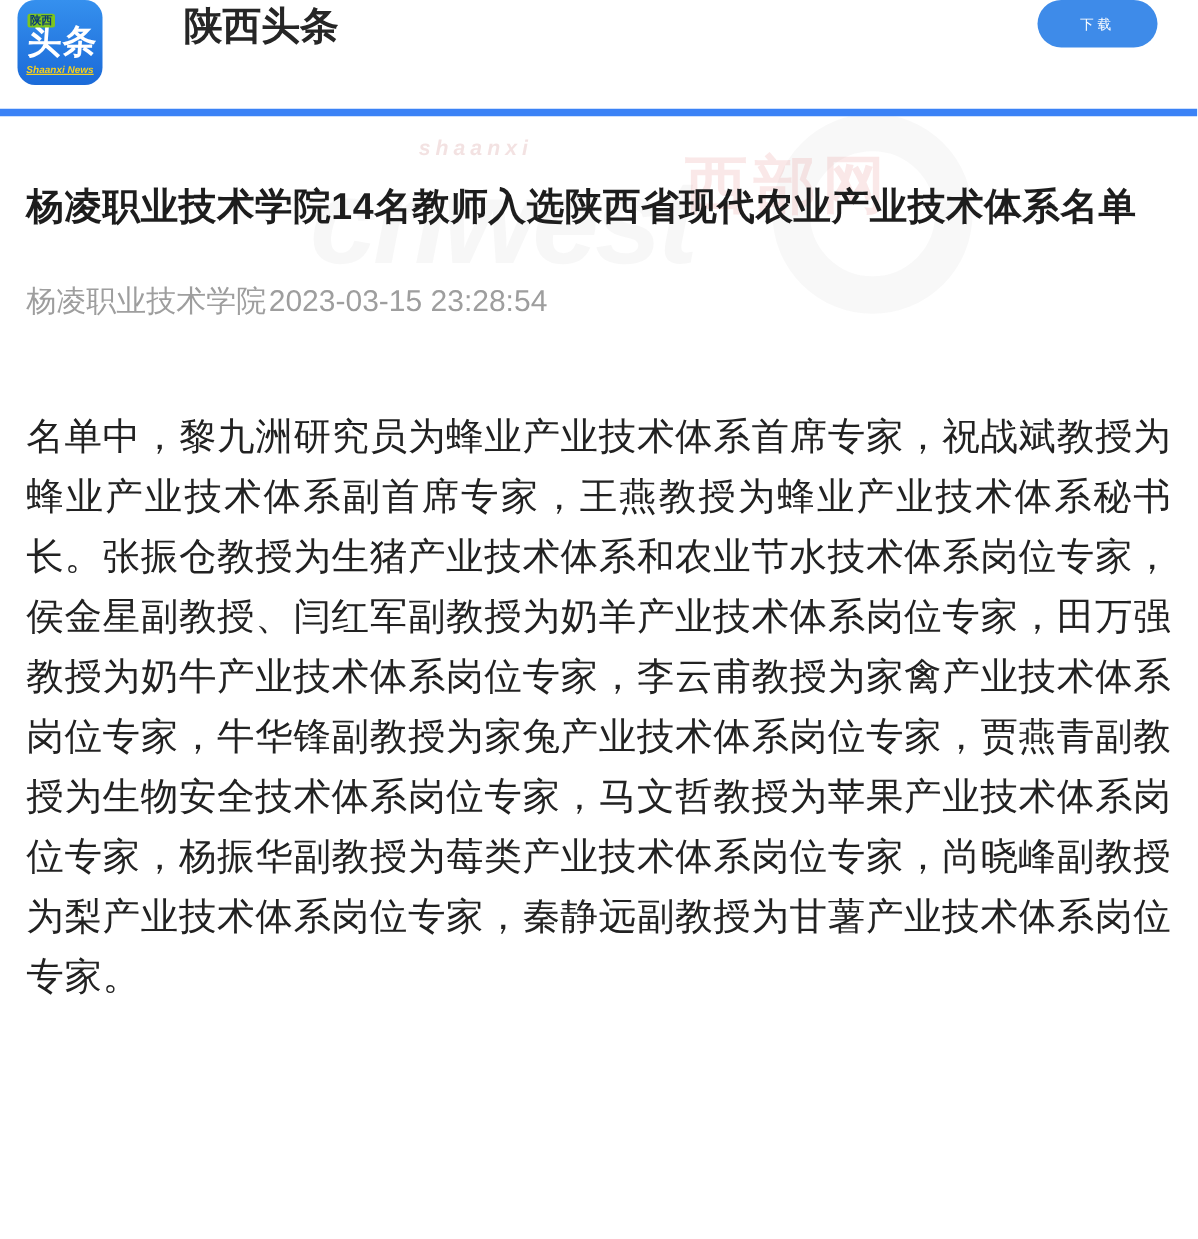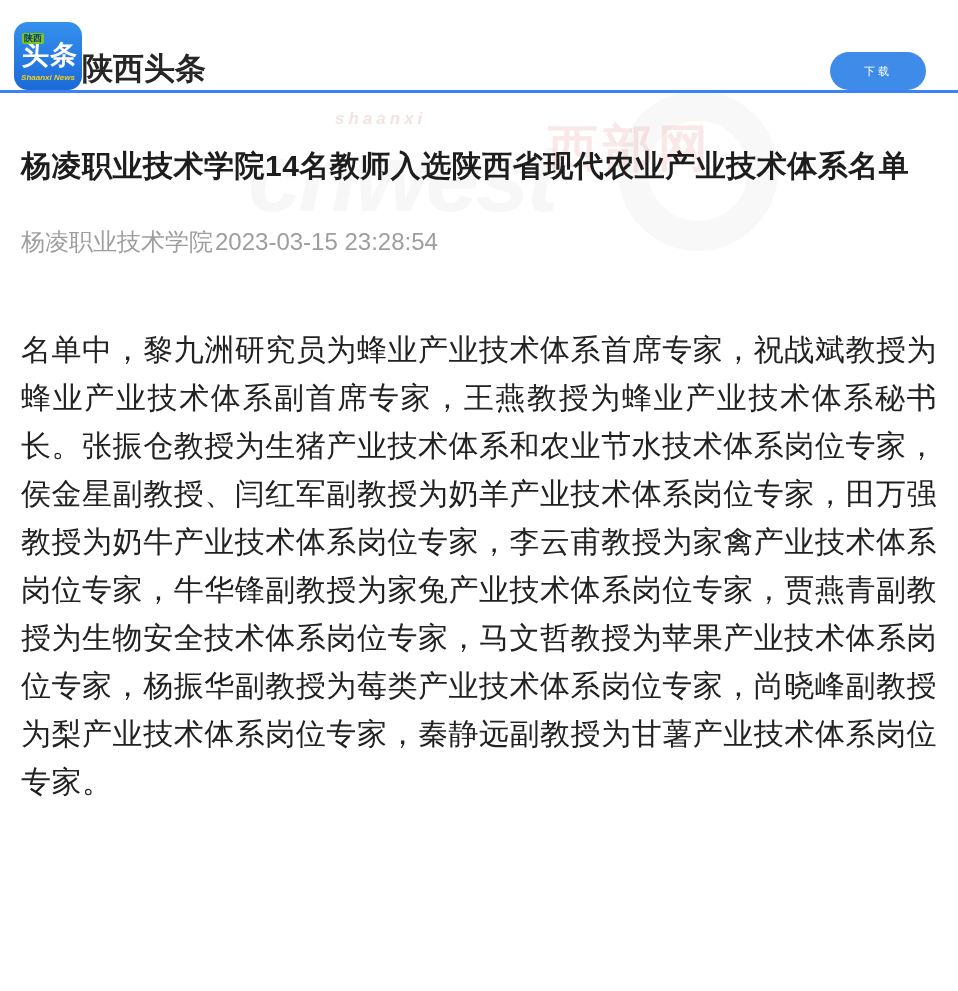--- a/index.html
+++ b/index.html
@@ -13,24 +13,25 @@
     background: #fff;
     overflow: hidden;
   }
 
   
   .site-header {
     position: relative;
     z-index: 3;
     height: 93px;
     display: flex;
-    align-items: flex-end;
+    align-items: flex-start;
     padding: 0 32px 0 14px;
     background: #fff;
-    border-bottom: 3px solid #3b82f6;
+    border-bottom: 6px solid #3b82f6;
+    gap: 45px;
   }
   .logo {
     position: relative;
     width: 68px;
     height: 68px;
     border-radius: 14px;
     background: linear-gradient(180deg, var(--brand-blue-light, #3590ee), var(--brand-blue-dark, #1b6ad8));
     flex: 0 0 auto;
     cursor: pointer;
     overflow: hidden;
@@ -63,23 +64,24 @@
     position: absolute;
     bottom: 8px;
     left: 0;
     width: 100%;
     text-align: center;
     color: var(--logo-yellow, #f5d01d);
     font-size: 8px;
     font-style: italic;
     font-weight: bold;
     white-space: nowrap;
+    text-decoration: underline;
   }
   .site-name {
-    margin-left: 0;
+    margin-left: 20px;
     font-family: "Liberation Serif", serif;
     font-weight: bold;
     font-size: 31px;
     color: #262626;
     flex: 1;
   }
   .download-btn {
     width: 96px;
     height: 38px;
     border: none;

